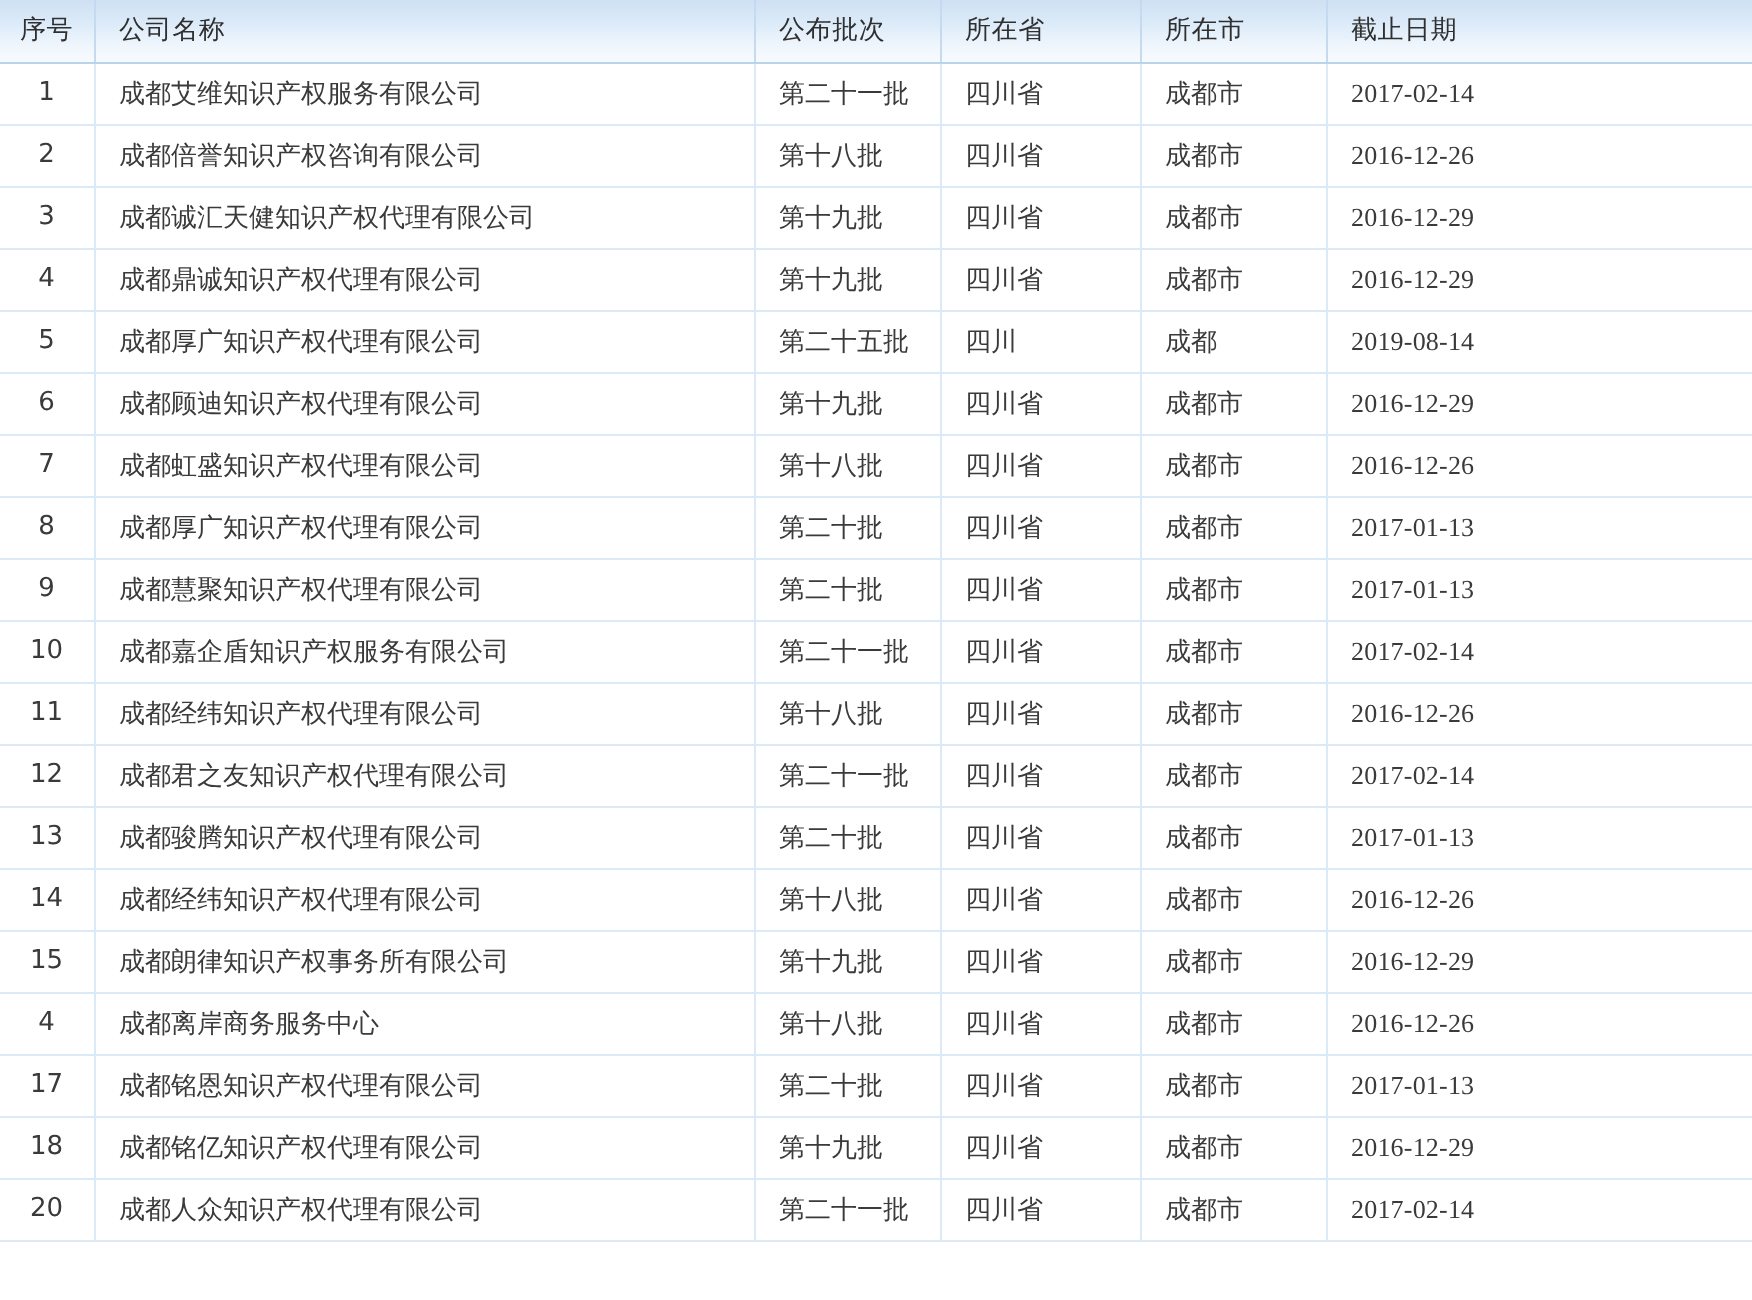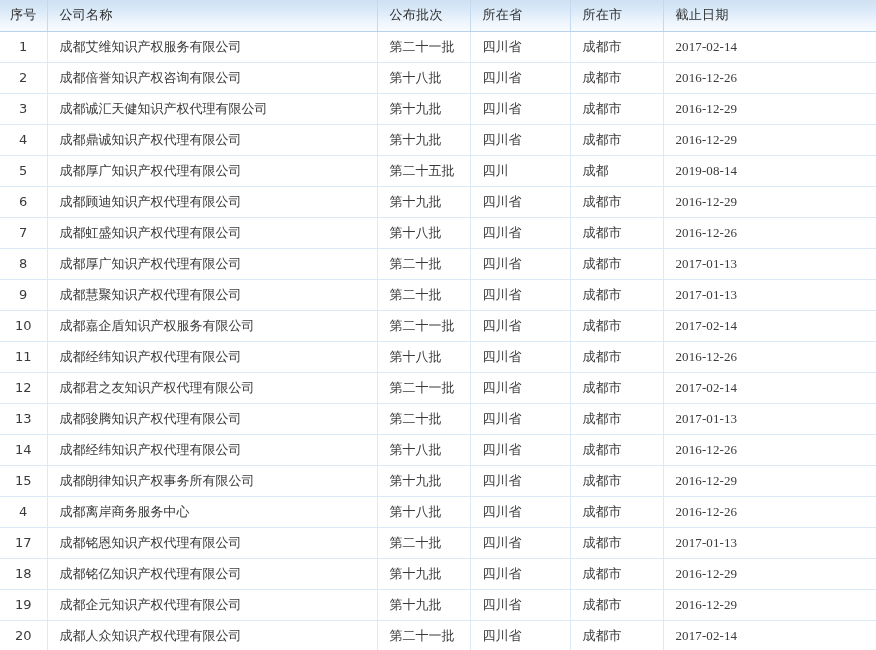--- a/index.html
+++ b/index.html
@@ -245,28 +245,20 @@
         </tr>
         <tr>
           <td class="cell-seq">18</td>
           <td class="cell-company">成都铭亿知识产权代理有限公司</td>
           <td class="cell-batch">第十九批</td>
           <td class="cell-province">四川省</td>
           <td class="cell-city">成都市</td>
           <td class="cell-date">2016-12-29</td>
         </tr>
         <tr>
-          <td class="cell-seq">19</td>
-          <td class="cell-company">成都企元知识产权代理有限公司</td>
-          <td class="cell-batch">第十九批</td>
-          <td class="cell-province">四川省</td>
-          <td class="cell-city">成都市</td>
-          <td class="cell-date">2016-12-29</td>
-        </tr>
-        <tr>
           <td class="cell-seq">20</td>
           <td class="cell-company">成都人众知识产权代理有限公司</td>
           <td class="cell-batch">第二十一批</td>
           <td class="cell-province">四川省</td>
           <td class="cell-city">成都市</td>
           <td class="cell-date">2017-02-14</td>
         </tr>
       </tbody>
   </table>
 </div>

